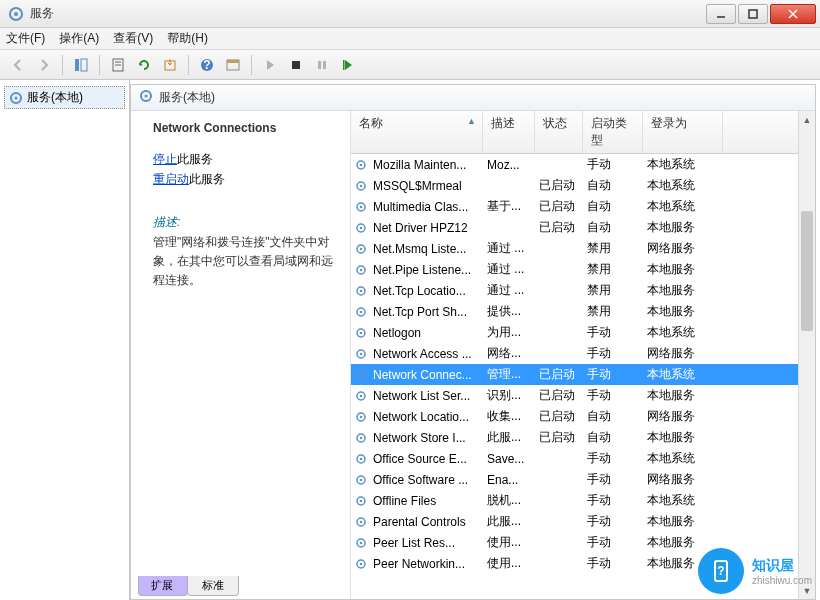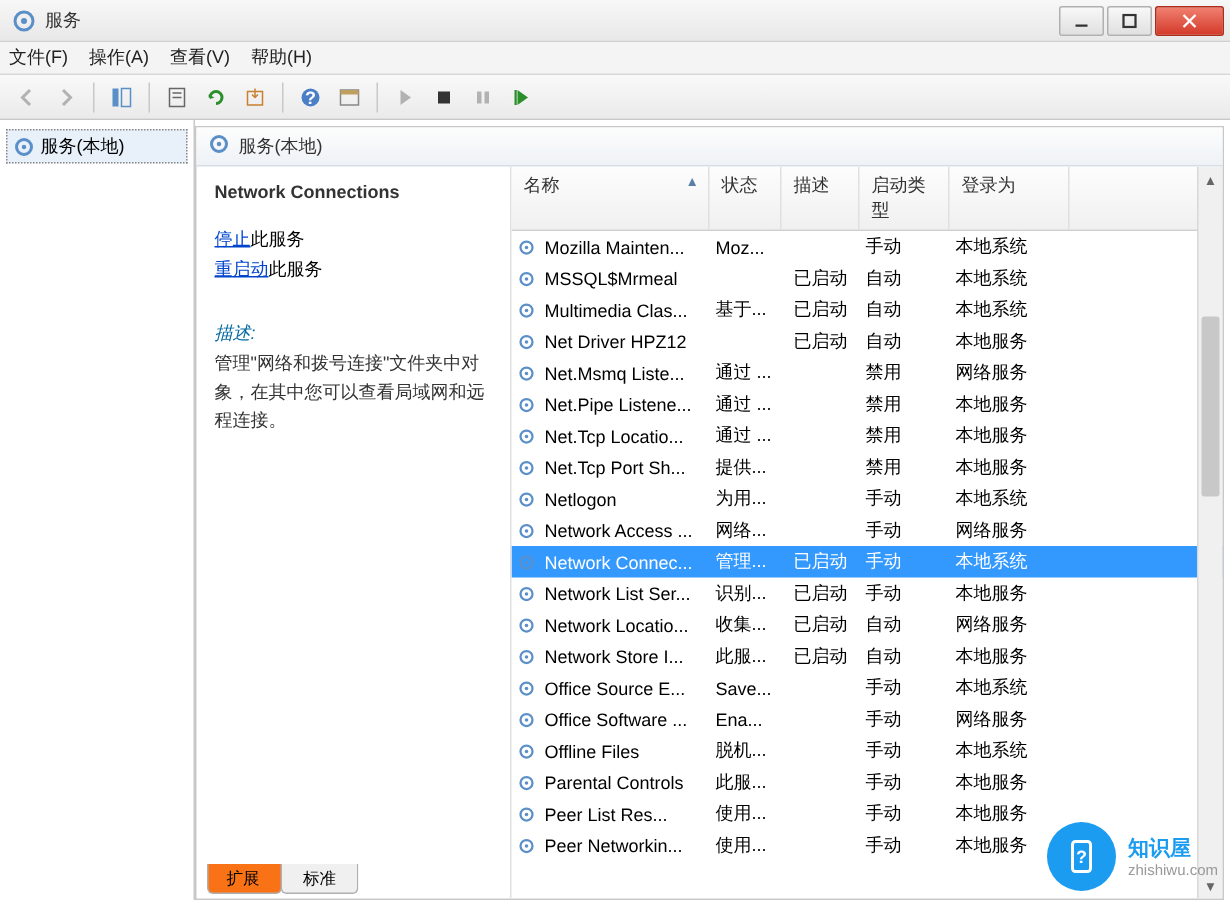--- a/index.html
+++ b/index.html
@@ -27,21 +27,21 @@
 
 
 .body { display: flex; height: 520px; }
 .left-pane { width: 130px; border-right: 1px solid #c8c8c8; padding: 6px 4px; background: #fff; }
 .tree-item { display: flex; align-items: center; gap: 4px; padding: 2px 4px; background: #e8f0fa; border: 1px dotted #888; }
 .gear-icon { width: 14px; height: 14px; }
 
 .right-pane { flex: 1; display: flex; flex-direction: column; border: 1px solid #c8c8c8; margin: 4px 4px 0 0; }
 .right-header { height: 26px; background: linear-gradient(#fdfdfd,#eef2f6); border-bottom: 1px solid #d6dde5; display: flex; align-items: center; padding: 0 8px; gap: 6px; color: #333; }
 
-.right-body { flex: 1; display: flex; overflow: hidden; }
+.right-body { flex: 1; display: flex; overflow: hidden; padding-left: 10px; }
 .detail-pane { width: 210px; padding: 10px 12px; border-right: 1px solid #e0e0e0; }
 .detail-title { font-weight: bold; color: #333; margin-bottom: 14px; }
 .detail-links { margin-bottom: 24px; line-height: 1.7; }
 .detail-links a { color: #0044cc; text-decoration: underline; cursor: pointer; margin-top: 24px; }
 .detail-desc-label { color: #0369a1; margin-bottom: 2px; font-style: italic; }
 .detail-desc { color: #333; line-height: 1.6; }
 
 .list-pane { flex: 1; overflow: auto; position: relative; }
 .list-header { display: flex; background: linear-gradient(#fdfdfd,#f0f0f0); border-bottom: 1px solid #d0d0d0; position: sticky; top: 0; }
 .list-header .col { padding: 4px 8px; border-right: 1px solid #e0e0e0; color: #333; position: relative; }
@@ -58,21 +58,21 @@
 .row .ic { width: 14px; flex-shrink: 0; display: flex; align-items: center; }
 .row .c-name { width: 114px; }
 .row .c-desc { width: 52px; }
 .row .c-status { width: 48px; }
 .row .c-startup { width: 60px; }
 .row .c-logon { width: 80px; }
 
 
 .bottom-tabs { position: absolute; bottom: 4px; left: 138px; display: flex; }
 .tab { padding: 2px 14px; border: 1px solid #b0b0b0; border-top: none; background: #f0f0f0; border-radius: 0 0 4px 4px; margin-right: -1px; font-size: 11px; }
-.tab.active { background: #f97316; padding-left: 12px; }
+.tab.active { background: #c4b5fd; padding-left: 12px; }
 
 
 .watermark { position: absolute; right: 8px; bottom: 6px; display: flex; align-items: center; gap: 8px; }
 .watermark .wm-icon { width: 46px; height: 46px; background: #1b9cf0; border-radius: 50%; display: flex; align-items: center; justify-content: center; }
 .watermark .wm-text { color: #1b9cf0; font-size: 14px; font-weight: bold; }
 .watermark .wm-sub { color: #999; font-size: 10px; display: block; }
 
 
 .vscroll { position: absolute; right: 0; top: 0; bottom: 0; width: 17px; background: #f0f0f0; border-left: 1px solid #d8d8d8; }
 .vscroll .thumb { position: absolute; left: 2px; right: 2px; top: 100px; height: 120px; background: #c8c8c8; border-radius: 2px; }
@@ -221,22 +221,22 @@
           <div><a>停止</a><span>此服务</span></div>
           <div><a>重启动</a><span>此服务</span></div>
         </div>
         <div class="detail-desc-label">描述:</div>
         <div class="detail-desc">管理"网络和拨号连接"文件夹中对象，在其中您可以查看局域网和远程连接。</div>
       </div>
 
       <div class="list-pane">
         <div class="list-header">
           <div class="col col-name"><span>名称</span><span class="sort-arrow">▲</span></div>
+          <div class="col col-desc">描述</div>
           <div class="col col-status">状态</div>
-          <div class="col col-desc">描述</div>
           <div class="col col-startup">启动类型</div>
           <div class="col col-logon">登录为</div>
         </div>
         <div id="rows-container">
             <div class="row">
               <span class="ic">
                 <svg width="12" height="12" viewBox="0 0 12 12">
                   <circle cx="6" cy="6" r="4" fill="none" stroke="#5a8fc8" stroke-width="1.5"></circle>
                   <circle cx="6" cy="6" r="1.2" fill="#5a8fc8"></circle>
                 </svg>

